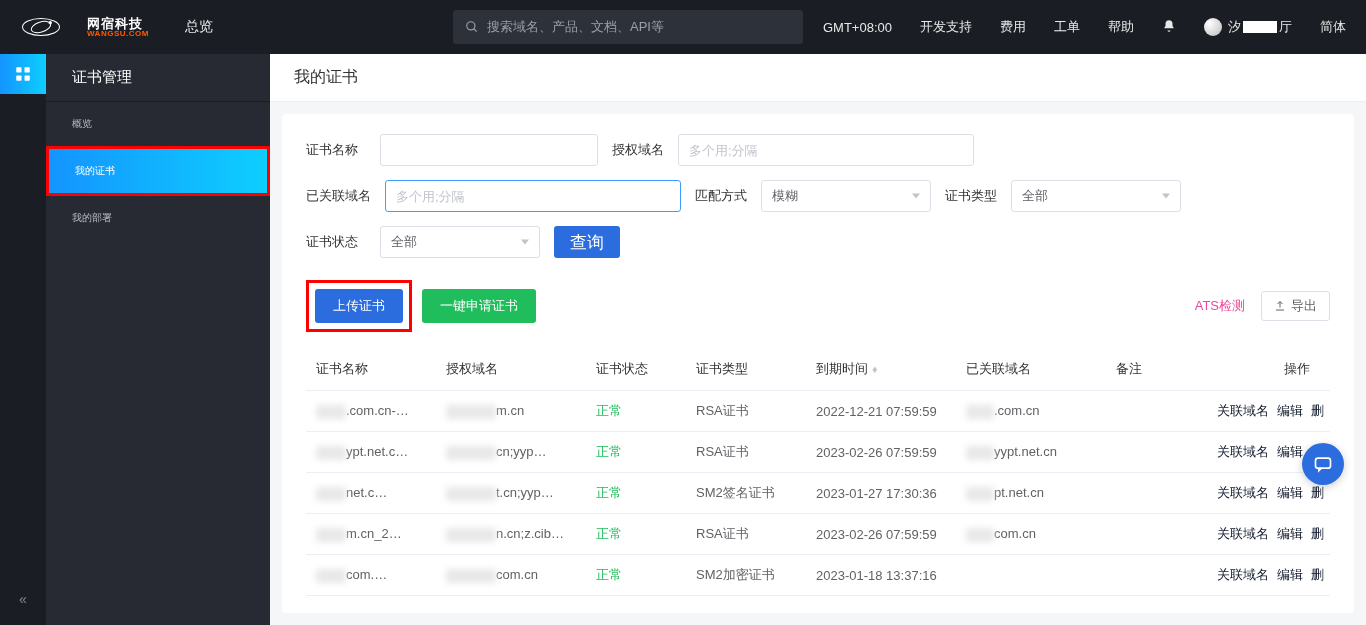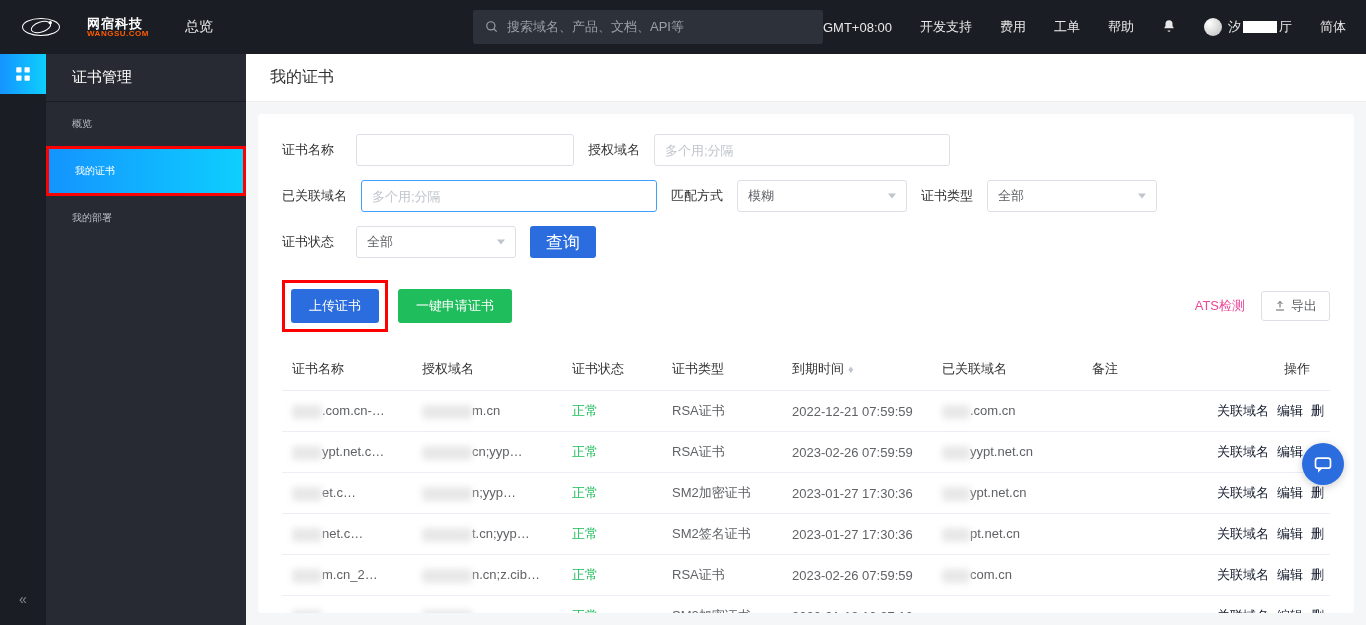--- a/index.html
+++ b/index.html
@@ -6,38 +6,38 @@
 body { width: 1366px; height: 625px; overflow: hidden; background: #fff; }
 
 .topbar { height: 54px; background: #1a1d24; display: flex; align-items: center; padding: 0 20px; color: #fff; }
 .logo-area { display: flex; align-items: center; gap: 25px; }
 .logo-shape { width: 42px; height: 22px; position: relative; }
 .logo-shape svg { width: 100%; height: 100%; }
 .logo-text { display: flex; flex-direction: column; line-height: 1; }
 .logo-text .cn { font-size: 13px; font-weight: 600; letter-spacing: 1px; }
 .logo-text .en { font-size: 8px; color: #ff5a00; font-weight: 700; letter-spacing: 0.5px; }
 .overview-link { margin-left: 36px; font-size: 14px; color: #e8e8e8; }
-.search-bar { margin-left: auto; width: 350px; height: 34px; background: #2d3139; border-radius: 3px; display: flex; align-items: center; padding: 0 12px; color: #9aa0a6; font-size: 13px; }
+.search-bar { margin-left: auto; margin-right: 20px; width: 350px; height: 34px; background: #2d3139; border-radius: 3px; display: flex; align-items: center; padding: 0 12px; color: #9aa0a6; font-size: 13px; }
 .search-bar svg { width: 14px; height: 14px; margin-right: 8px; }
 .top-links { display: flex; align-items: center; gap: 28px; font-size: 13px; color: #e8e8e8; }
 .top-links .item { cursor: pointer; }
 .bell-icon svg { width: 14px; height: 14px; fill: #e8e8e8; }
 .avatar { width: 18px; height: 18px; border-radius: 50%; background: radial-gradient(circle at 30% 30%, #fff, #bbb); }
 .user-area { display: flex; align-items: center; gap: 6px; }
 .user-name { display: flex; align-items: center; gap: 2px; }
 .user-block { width: 34px; height: 12px; background: #fff; }
 
 .layout { display: flex; height: 571px; }
 .icon-rail { width: 46px; background: #1a1d24; display: flex; flex-direction: column; align-items: center; padding-top: 0; position: relative; }
 .icon-rail .rail-item { width: 46px; height: 40px; display: flex; align-items: center; justify-content: center; }
 .icon-rail .rail-item.active { background: linear-gradient(90deg, #1494ff, #0ecffe); }
 .icon-rail svg { width: 18px; height: 18px; fill: #fff; }
 .collapse-icon { position: absolute; bottom: 18px; color: #888; font-size: 14px; }
 
-.sidebar { width: 200px; background: #272a33; color: #ccc; }
+.sidebar { width: 224px; background: #272a33; color: #ccc; }
 .sidebar-title { height: 48px; display: flex; align-items: center; padding: 0 26px; font-size: 15px; color: #fff; border-bottom: 1px solid #1a1d24; }
 .sidebar-item { height: 44px; display: flex; align-items: center; padding: 0 26px; font-size: 10px; cursor: pointer; color: #b8bbc2; }
 .sidebar-item.active { background: linear-gradient(90deg, #1494ff, #0ecffe); color: #fff; }
 .sidebar-item-wrap { position: relative; }
 .sidebar-item-wrap.highlighted { border: 3px solid #ff0000; }
 
 .main { flex: 1; background: #f5f6f8; display: flex; flex-direction: column; overflow: hidden; }
 .page-title-bar { height: 48px; background: #fff; display: flex; align-items: center; padding: 0 24px; font-size: 16px; color: #333; border-bottom: 1px solid #eee; }
 .content-card { margin: 12px; background: #fff; border-radius: 4px; padding: 20px 24px 0; flex: 1; overflow: hidden; }
 
@@ -221,30 +221,20 @@
               <td><span class="blur-block" style="width:30px"></span>ypt.net.c…</td>
               <td><span class="blur-block" style="width:50px"></span>cn;yyp…</td>
               <td class="status-normal">正常</td>
               <td>RSA证书</td>
               <td>2023-02-26 07:59:59</td>
               <td><span class="blur-block" style="width:28px"></span>yypt.net.cn</td>
               <td></td>
               <td style="text-align:right;padding-right:6px"><span class="action-link">关联域名</span><span class="action-link">编辑</span><span class="action-link" style="margin-right:0">删</span></td>
             </tr>
             <tr>
-              <td><span class="blur-block" style="width:30px"></span>et.c…</td>
-              <td><span class="blur-block" style="width:50px"></span>n;yyp…</td>
-              <td class="status-normal">正常</td>
-              <td>SM2加密证书</td>
-              <td>2023-01-27 17:30:36</td>
-              <td><span class="blur-block" style="width:28px"></span>ypt.net.cn</td>
-              <td></td>
-              <td style="text-align:right;padding-right:6px"><span class="action-link">关联域名</span><span class="action-link">编辑</span><span class="action-link" style="margin-right:0">删</span></td>
-            </tr>
-            <tr>
               <td><span class="blur-block" style="width:30px"></span>net.c…</td>
               <td><span class="blur-block" style="width:50px"></span>t.cn;yyp…</td>
               <td class="status-normal">正常</td>
               <td>SM2签名证书</td>
               <td>2023-01-27 17:30:36</td>
               <td><span class="blur-block" style="width:28px"></span>pt.net.cn</td>
               <td></td>
               <td style="text-align:right;padding-right:6px"><span class="action-link">关联域名</span><span class="action-link">编辑</span><span class="action-link" style="margin-right:0">删</span></td>
             </tr>
             <tr>

